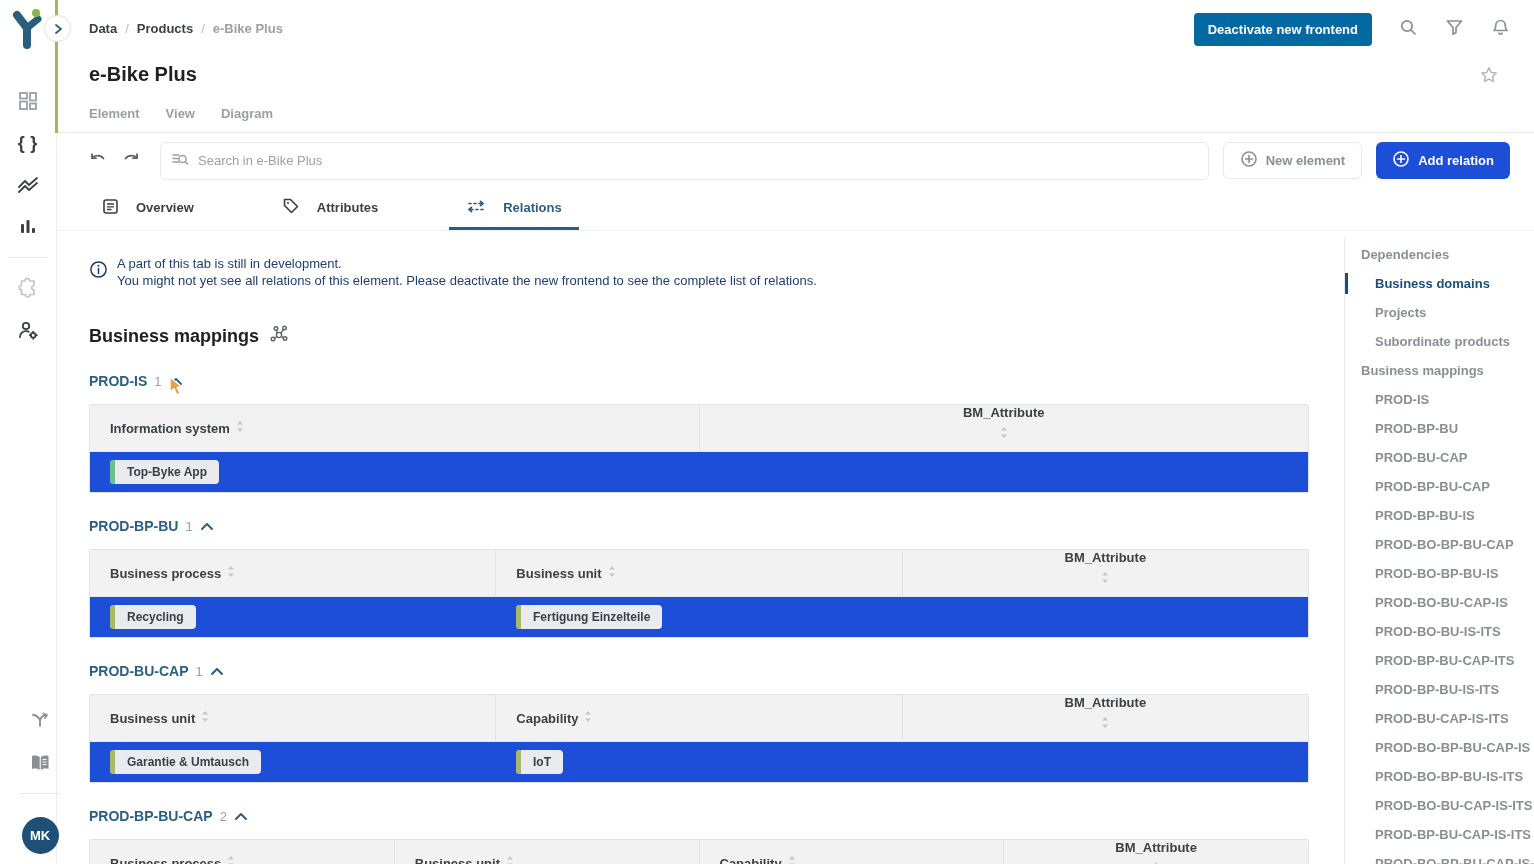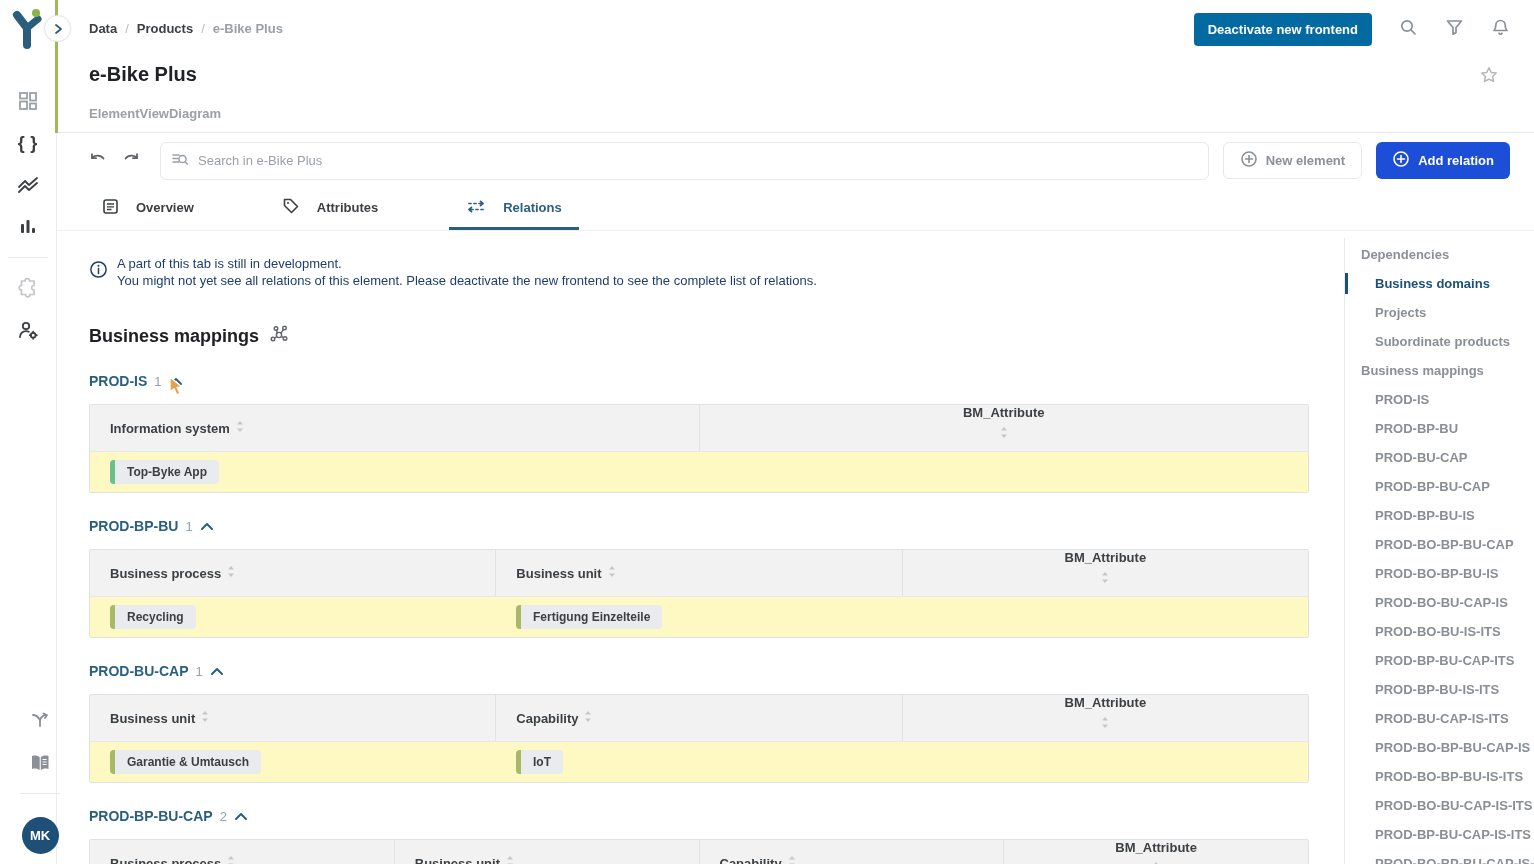--- a/index.html
+++ b/index.html
@@ -26,21 +26,21 @@
   
   .header{position:absolute;left:57px;top:0;right:0;height:133px;border-bottom:1px solid #e6e8ea;background:#fff;}
   .crumbs{position:absolute;left:32px;top:21px;font-size:13px;display:flex;gap:8px;align-items:center;}
   .crumb-strong{font-weight:700;color:#3c4043;}
   .crumb-sep{color:#b8bcc0;}
   .crumb-last{color:#9aa0a6;font-weight:700;}
   .hdr-actions{position:absolute;right:24px;top:13px;display:flex;align-items:center;gap:27px;}
   .btn-deactivate{background:#0369a1;color:#fff;font-weight:700;font-size:13px;border:none;
                   border-radius:4px;padding:9px 14px;cursor:pointer;font-family:inherit;}
   .page-title{position:absolute;left:32px;top:63px;font-size:20px;font-weight:700;color:#202124;}
-  .hdr-menu{position:absolute;left:32px;top:106px;display:flex;font-size:13px;color:#9aa0a6;font-weight:600;align-items:flex-end;}
+  .hdr-menu{position:absolute;left:32px;top:106px;display:flex;gap:26px;font-size:13px;color:#9aa0a6;font-weight:600;align-items:flex-end;}
   .star-wrap{position:absolute;right:36px;top:66px;}
 
   
   .toolbar{position:absolute;left:57px;top:133px;right:0;height:55px;display:flex;align-items:center;
            padding:0 24px 0 31px;gap:14px;}
   .undo-redo{display:flex;gap:13px;margin-right:5px;}
   .search-box{flex:1;height:37px;border:1px solid #e6e8ea;border-radius:6px;display:flex;align-items:center;
               padding:18px 10px;gap:7px;background:#fff;max-width:1118px;}
   .search-box input{border:none;outline:none;flex:1;font-size:13px;color:#3c4043;font-family:inherit;background:transparent;}
   .search-box input::placeholder{color:#9aa0a6;}
@@ -64,21 +64,21 @@
   .bm-heading h2{margin:0;font-size:18px;font-weight:700;color:#202124;}
 
   .section-head{margin-top:24px;display:flex;align-items:center;gap:7px;cursor:pointer;}
   .section-head .lbl{color:#2a5f82;font-weight:700;font-size:14px;}
   .section-head .cnt{color:#9aa0a6;font-size:13px;}
   .mtable{margin-top:14px;width:1220px;border:1px solid #e0e2e5;border-radius:2px;}
   .thead{display:flex;background:#f2f2f3;height:46px;}
   .th{flex:1;display:flex;align-items:center;gap:6px;padding:0 20px;font-size:13px;font-weight:700;
       color:#3c4043;border-right:1px solid #e0e2e5;cursor:pointer;}
   .th:last-child{border-right:none;flex-direction:column;}
-  .trow{display:flex;height:41px;border-top:1px solid #e6e8ea;background:#fef9c3;}
+  .trow{display:flex;height:41px;border-top:1px solid #e6e8ea;background:#1d4ed8;}
   .td{flex:1;display:flex;align-items:center;padding:0 20px;}
   .tag{position:relative;display:inline-flex;align-items:center;background:#e9ebee;border-radius:4px;
        padding:5px 12px 5px 17px;font-size:12px;font-weight:700;color:#3b3f43;overflow:hidden;cursor:pointer;}
   .tag::before{content:"";position:absolute;left:0;top:0;bottom:0;width:5px;background:var(--bar,#a9b768);}
 
   
   .deps{position:absolute;left:1344px;top:238px;right:0;bottom:0;border-left:1px solid #e8eaed;
         padding-top:2px;overflow:hidden;font-size:13px;}
   .dep-group{display:block;line-height:29px;padding-left:16px;color:#8a9096;font-weight:600;
              white-space:nowrap;overflow:hidden;cursor:pointer;}

